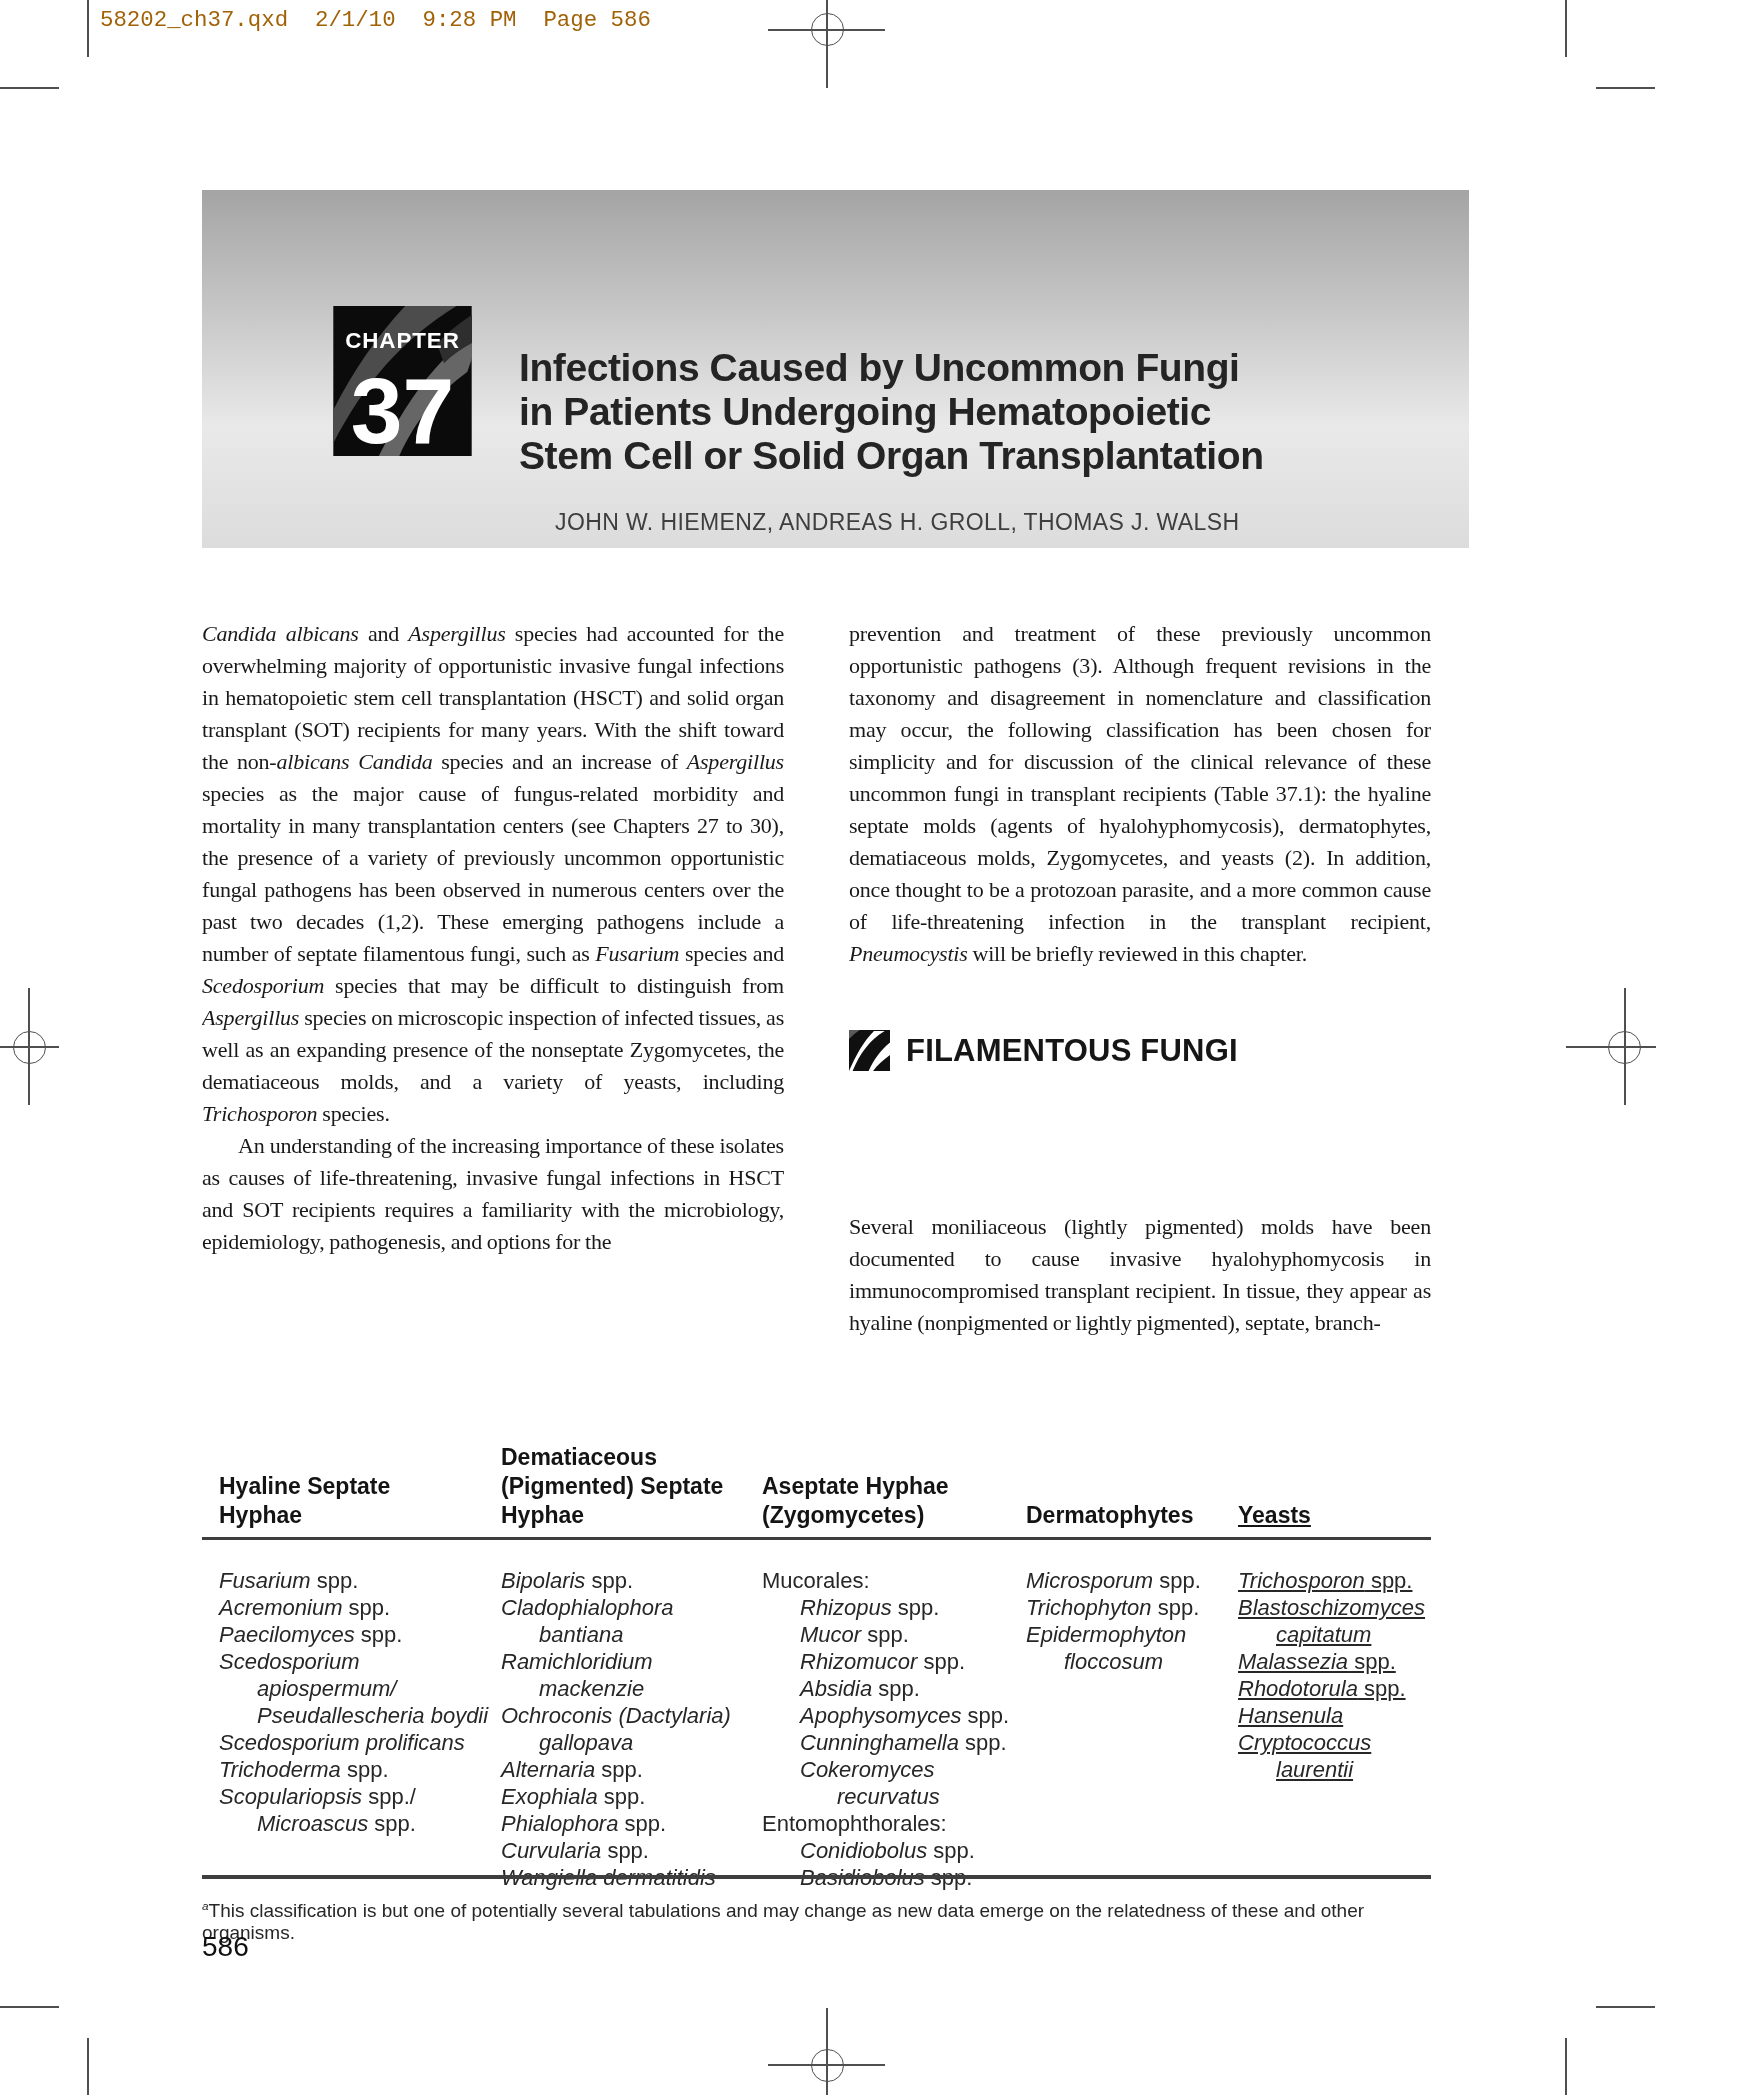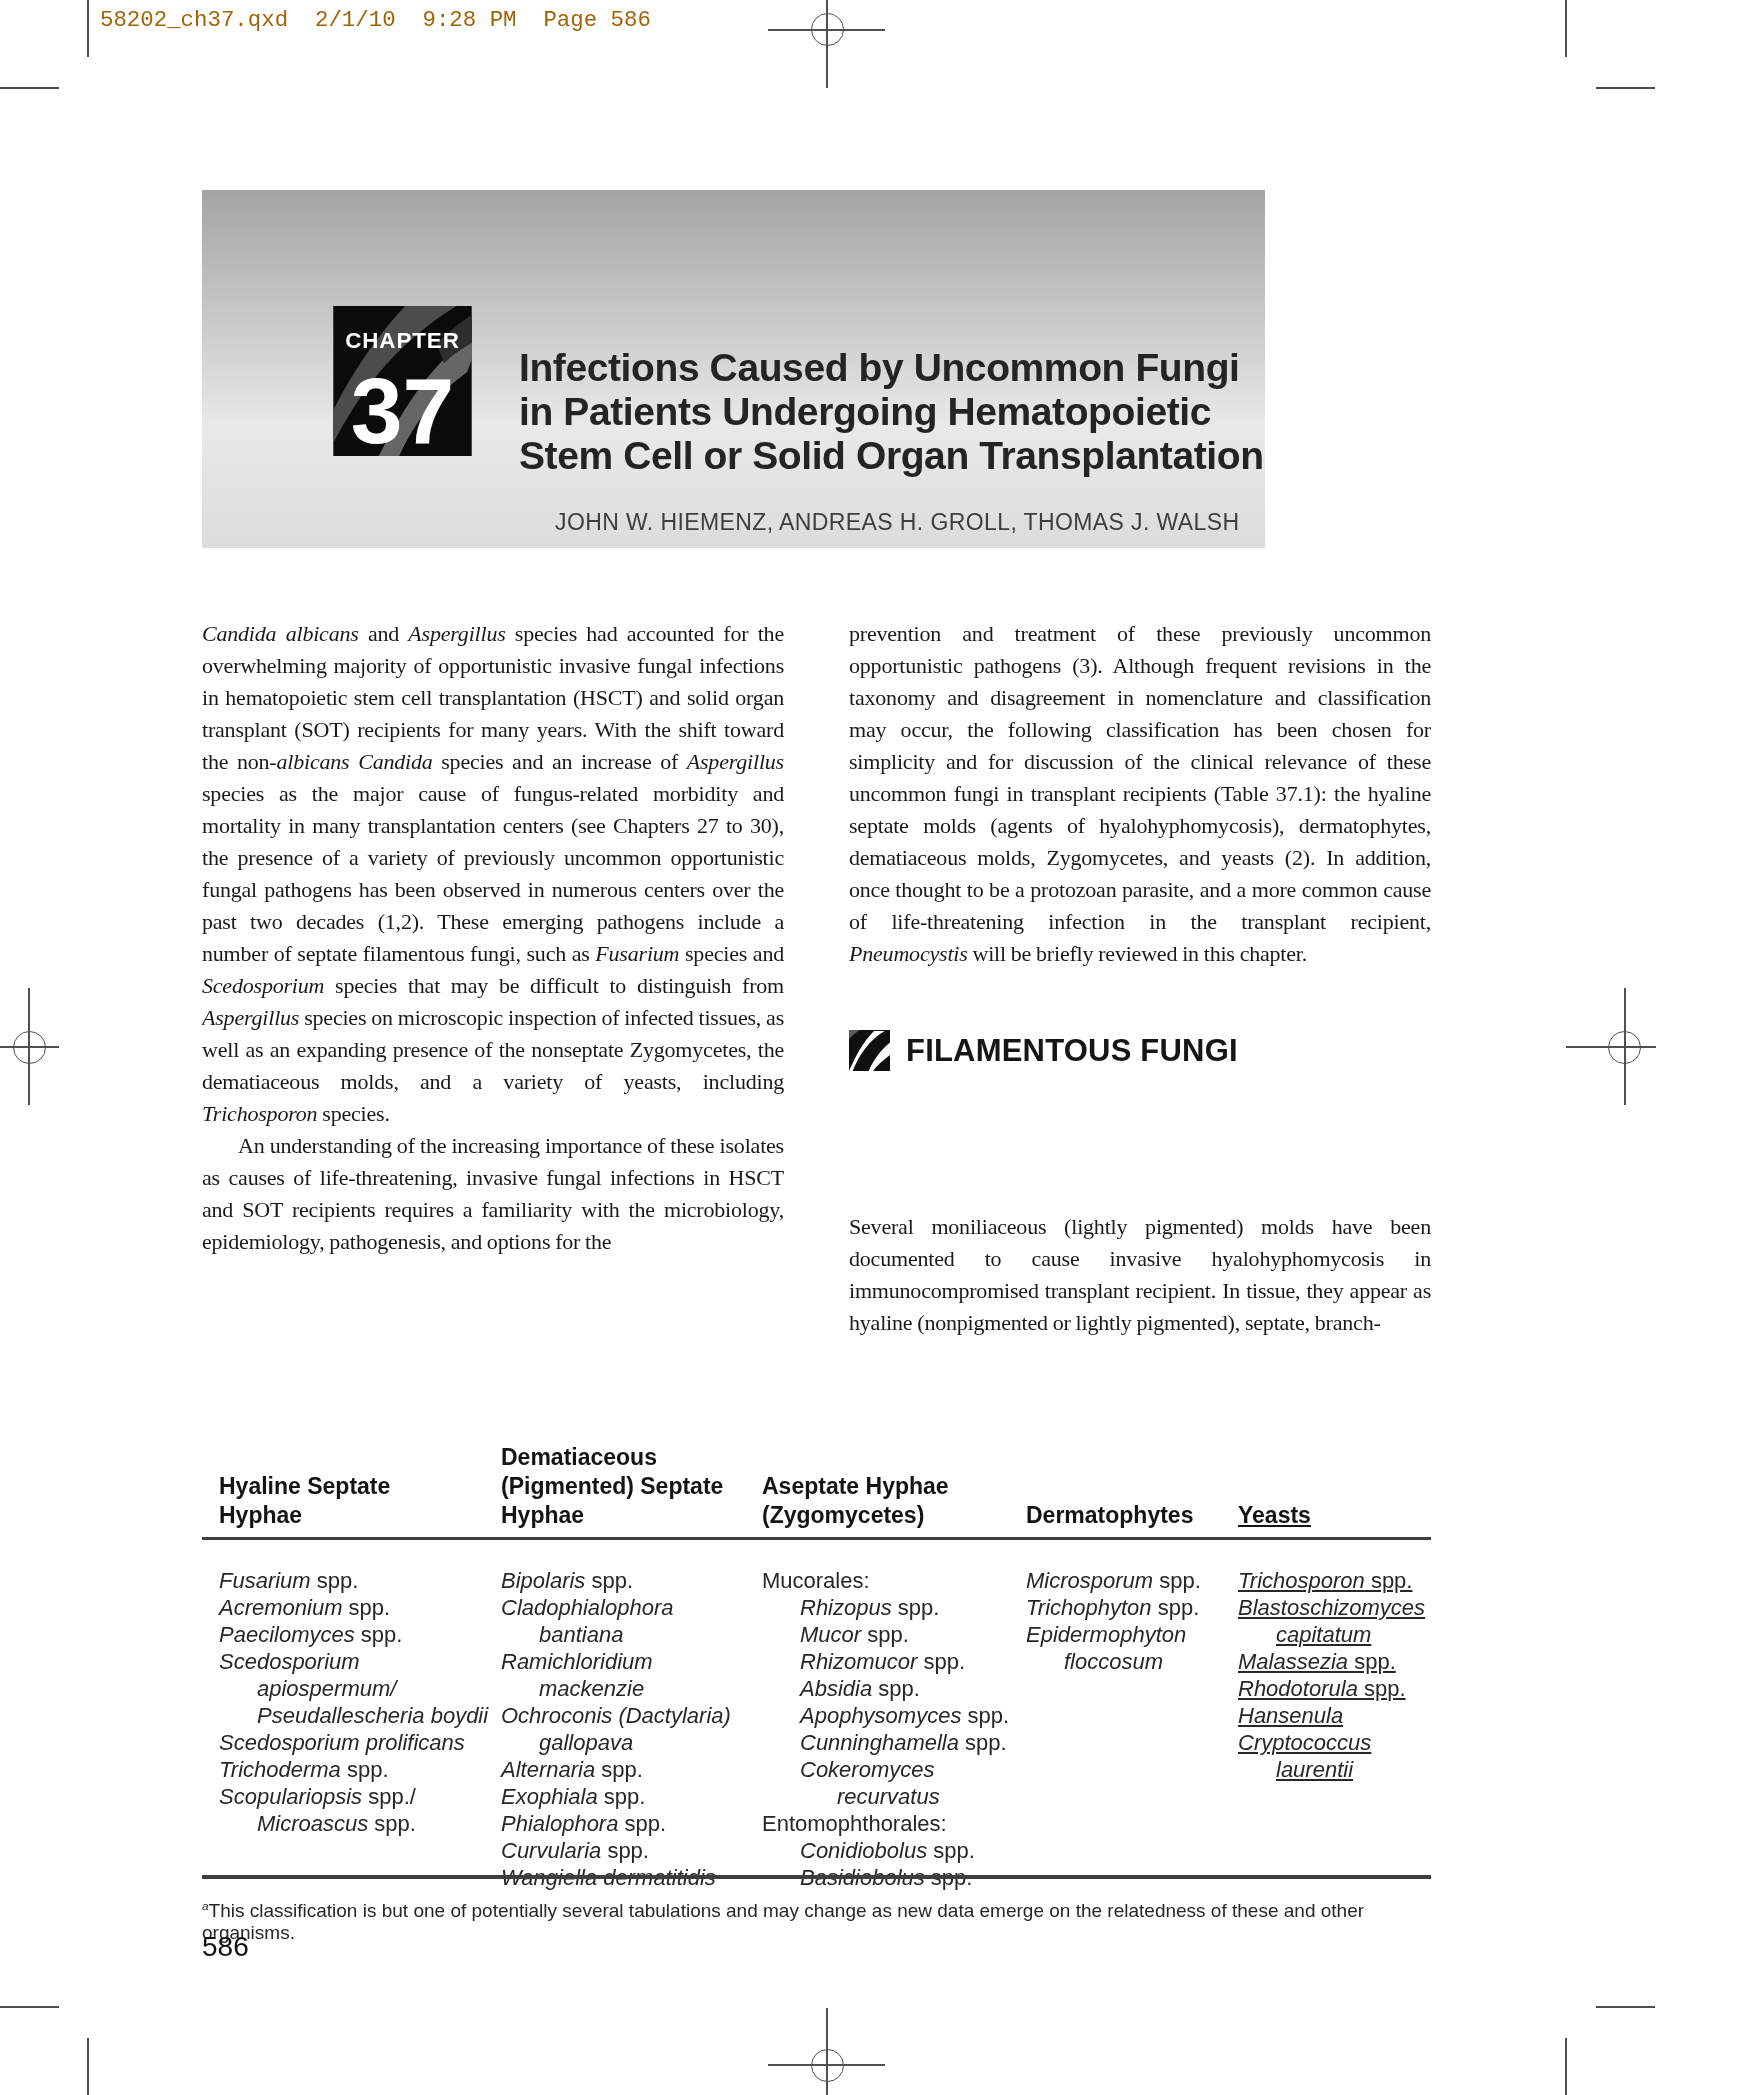--- a/index.html
+++ b/index.html
@@ -12,21 +12,21 @@
   .mk.h{height:1.8px;}
   .reg{position:absolute;width:31px;height:31px;border:1.8px solid #4f4f4f;border-radius:50%;
        background:transparent;}
 
   
   .slug{position:absolute;left:100px;top:7.2px;white-space:pre;
         font-family:"Liberation Mono","DejaVu Sans Mono",monospace;
         font-size:22.4px;color:#a16207;}
 
   
-  .banner{position:absolute;left:202px;top:190px;width:1063px;height:358px;
+  .banner{position:absolute;left:202px;top:190px;width:1267px;height:358px;
           background:linear-gradient(to bottom,#a4a4a4 0%,#c9c9c9 36%,#e9e9e9 66%,#dcdcdc 100%);}
   .badge{position:absolute;left:131px;top:116px;width:139px;height:150px;}
   .badge svg{position:absolute;left:0;top:0;}
   .badge .eyebrow{position:absolute;top:21.5px;left:0;width:100%;text-align:center;
           color:#ffffff;font-weight:bold;font-size:22.4px;letter-spacing:0.9px;}
   .badge .num{position:absolute;bottom:-3.6px;left:0;width:100%;text-align:center;
           color:#ffffff;font-weight:bold;font-size:93px;line-height:1.04;}
   .btitle{position:absolute;left:317px;top:156px;font-size:39px;font-weight:bold;
           line-height:44px;color:#242424;letter-spacing:-0.4px;}
   .bauthors{position:absolute;left:317px;top:319px;font-size:23px;color:#3e3e3e;

